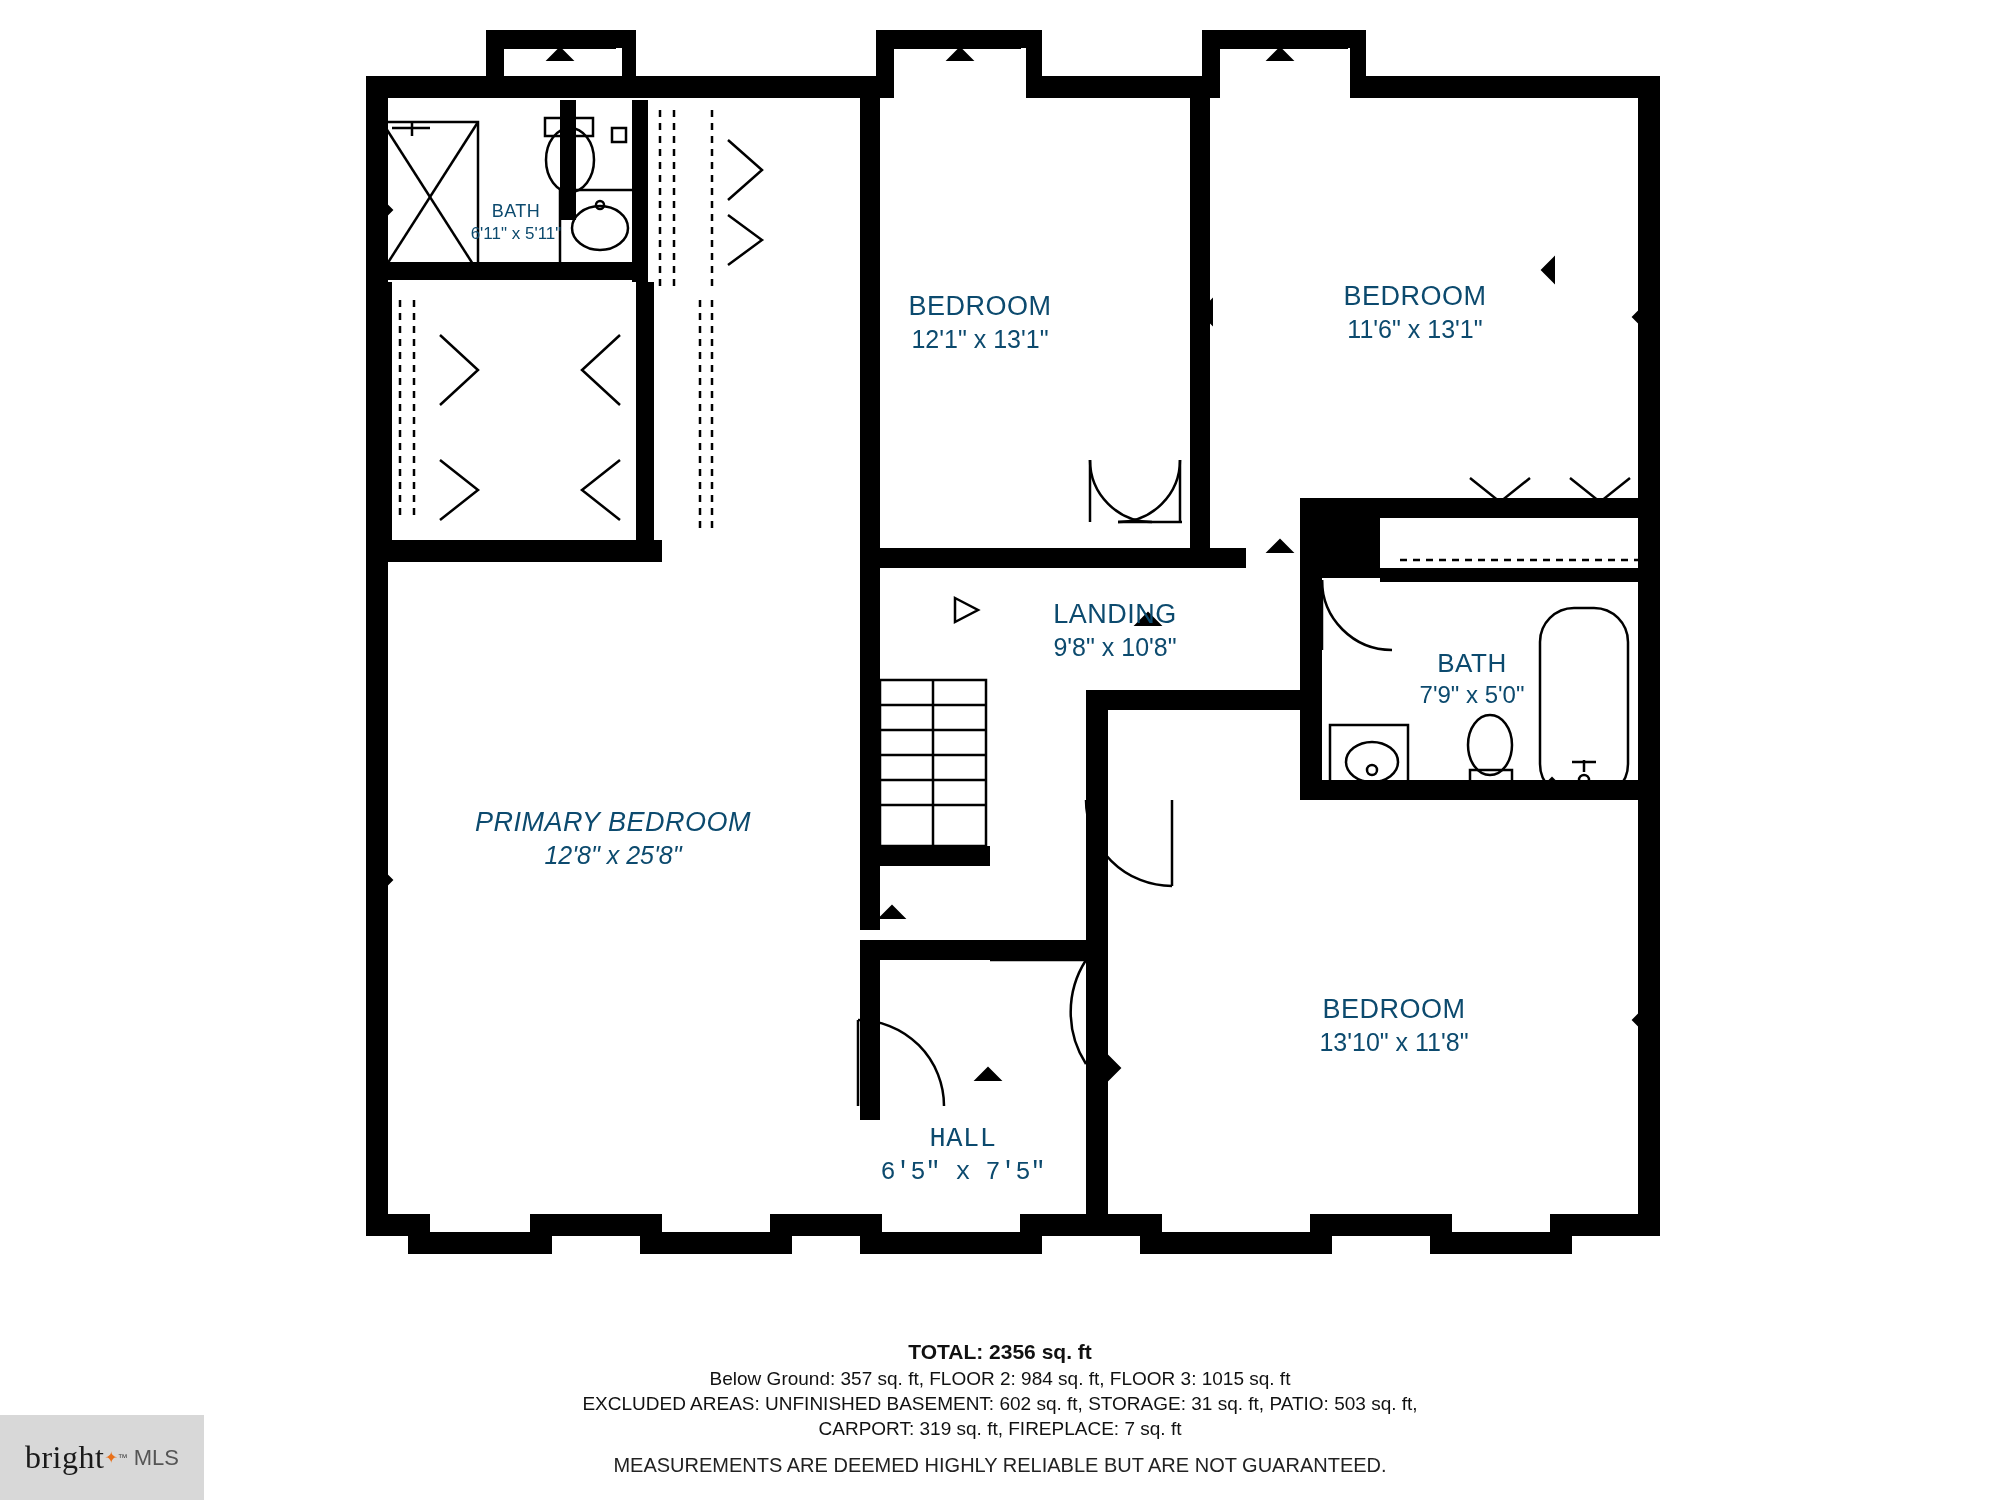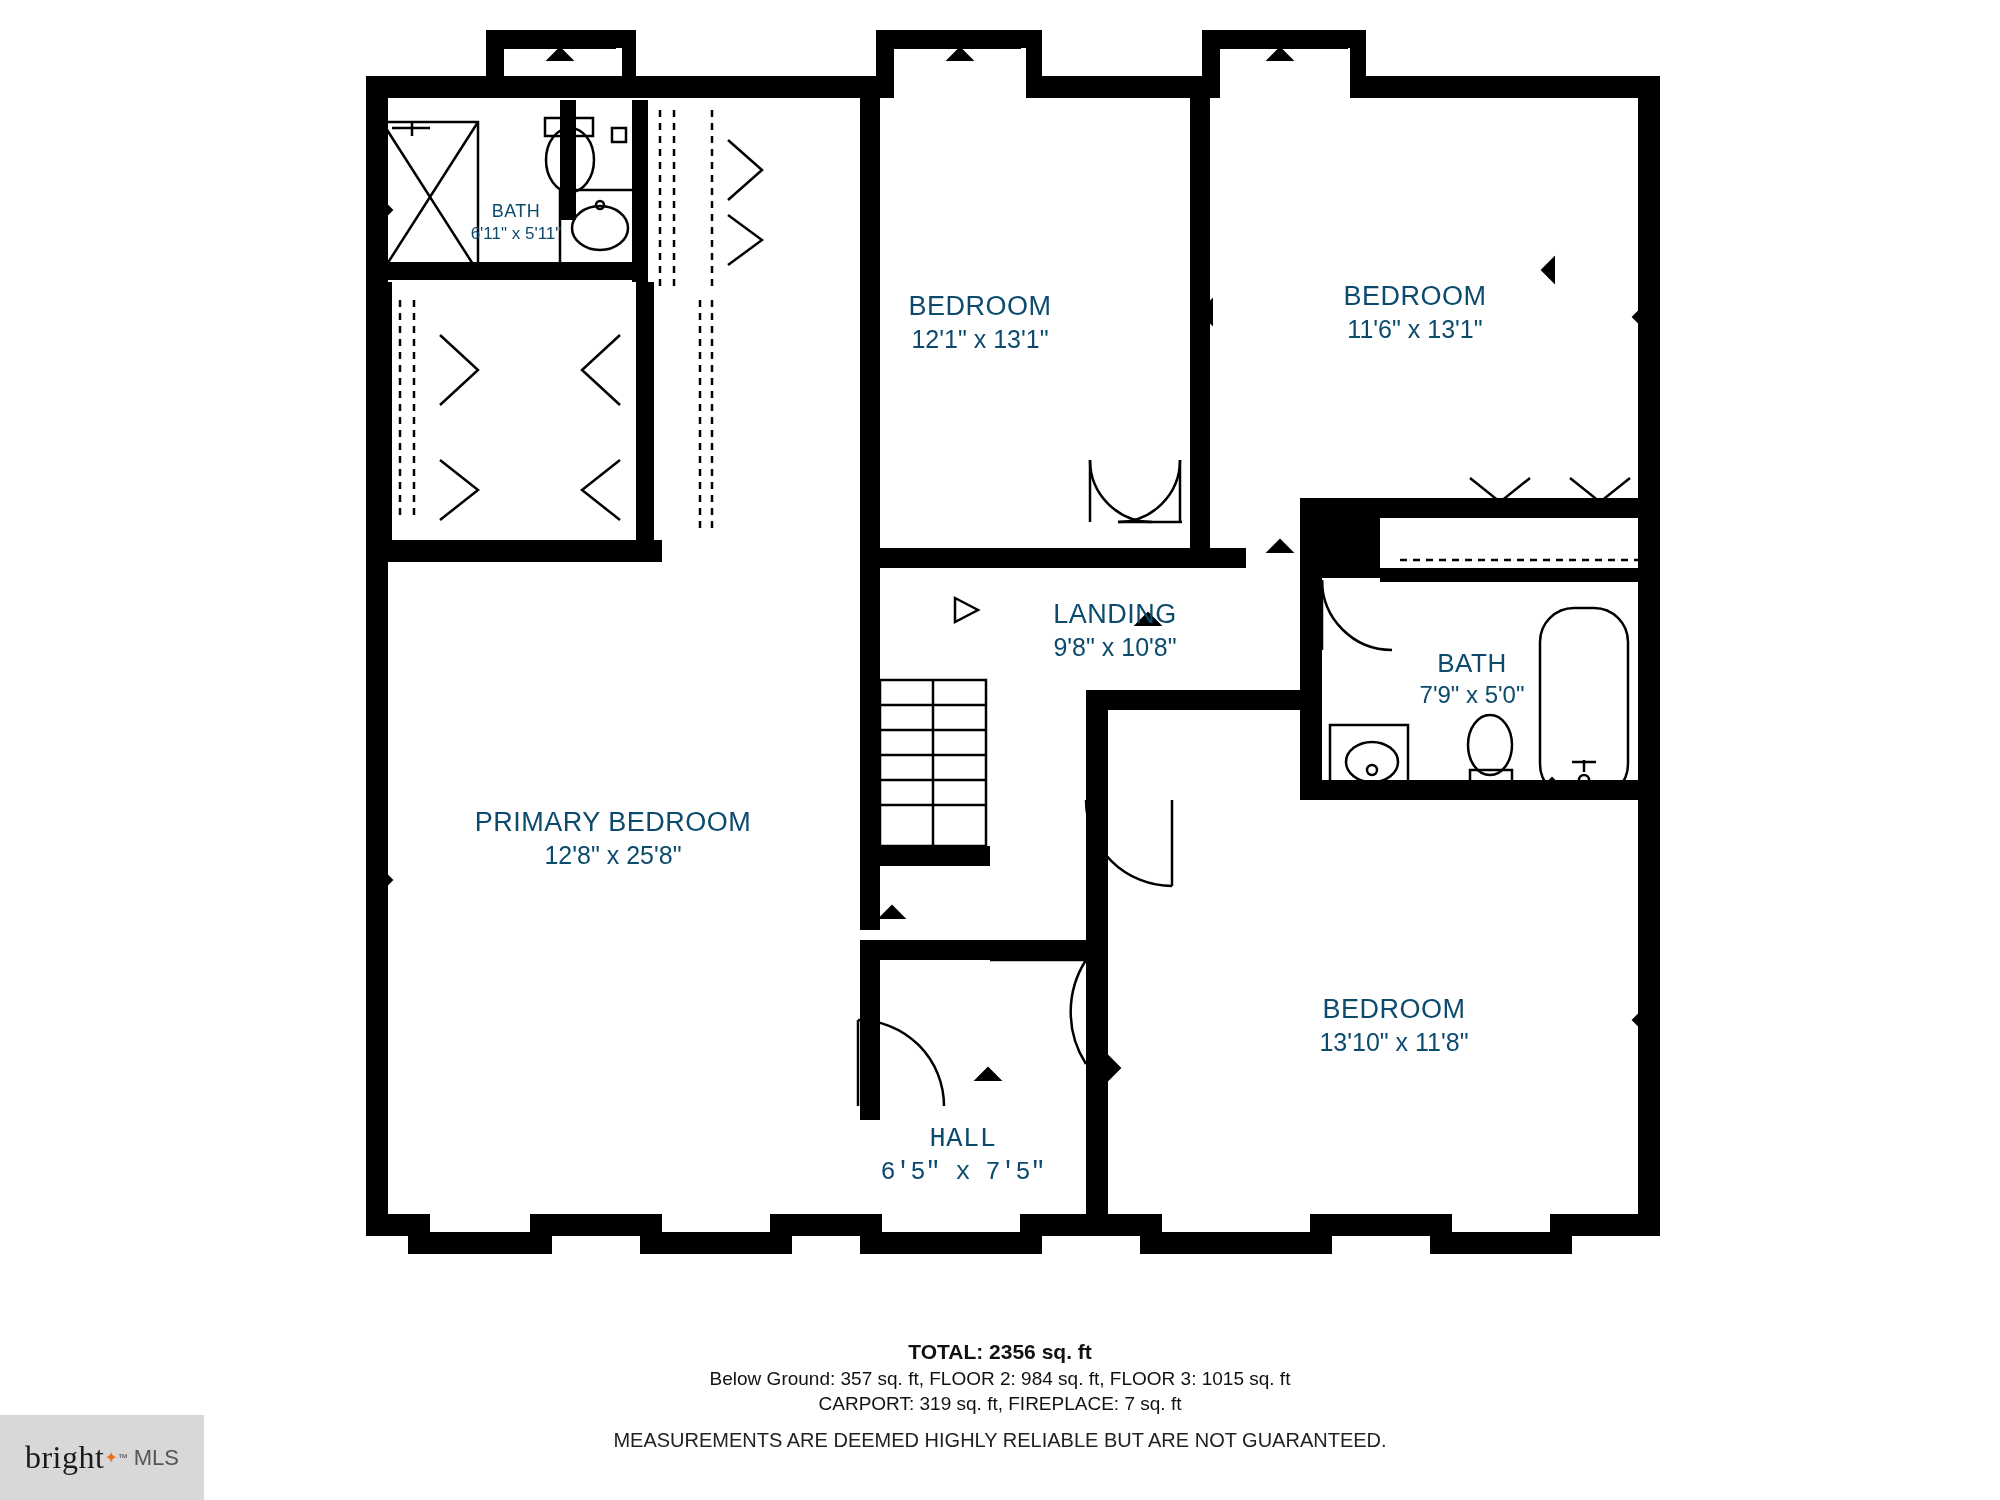--- a/index.html
+++ b/index.html
@@ -328,38 +328,39 @@
 <div class="roomlabel mid" style="left:1115px; top:630px;">
   <span class="rname" style="font-size:27px;">LANDING</span>
   <span class="rdim" style="font-size:25px;">9'8" x 10'8"</span>
 </div>
 
 <div class="roomlabel mid" style="left:1472px; top:678px;">
   <span class="rname" style="font-size:26px;">BATH</span>
   <span class="rdim" style="font-size:24px;">7'9" x 5'0"</span>
 </div>
 
-<div class="roomlabel big" style="left:613px; top:838px;">
+<div class="roomlabel big" style="left:613px; top:838px;font-style:italic;">
   <span class="rname">PRIMARY BEDROOM</span>
   <span class="rdim">12'8" x 25'8"</span>
 </div>
 
 <div class="roomlabel big" style="left:1394px; top:1025px;">
   <span class="rname">BEDROOM</span>
   <span class="rdim">13'10" x 11'8"</span>
 </div>
 
 <div class="roomlabel big" style="left:963px; top:1155px;font-family:Liberation Mono, monospace;">
   <span class="rname">HALL</span>
   <span class="rdim">6'5" x 7'5"</span>
 </div>
 
 <div id="footer">
   <div class="ftotal">TOTAL: 2356 sq. ft</div>
   <div class="fline">Below Ground: 357 sq. ft, FLOOR 2: 984 sq. ft, FLOOR 3: 1015 sq. ft</div>
+  <div class="fline">EXCLUDED AREAS: UNFINISHED BASEMENT: 602 sq. ft, STORAGE: 31 sq. ft, PATIO: 503 sq. ft,</div>
   <div class="fline">CARPORT: 319 sq. ft, FIREPLACE: 7 sq. ft</div>
   <div class="fdisc">MEASUREMENTS ARE DEEMED HIGHLY RELIABLE BUT ARE NOT GUARANTEED.</div>
 </div>
 
 <div id="brand">
   <span class="btxt">bright</span>
     <span class="bdot">✦</span>
     <span class="btm">™</span>
     <span class="bmls">MLS</span>
 </div>

